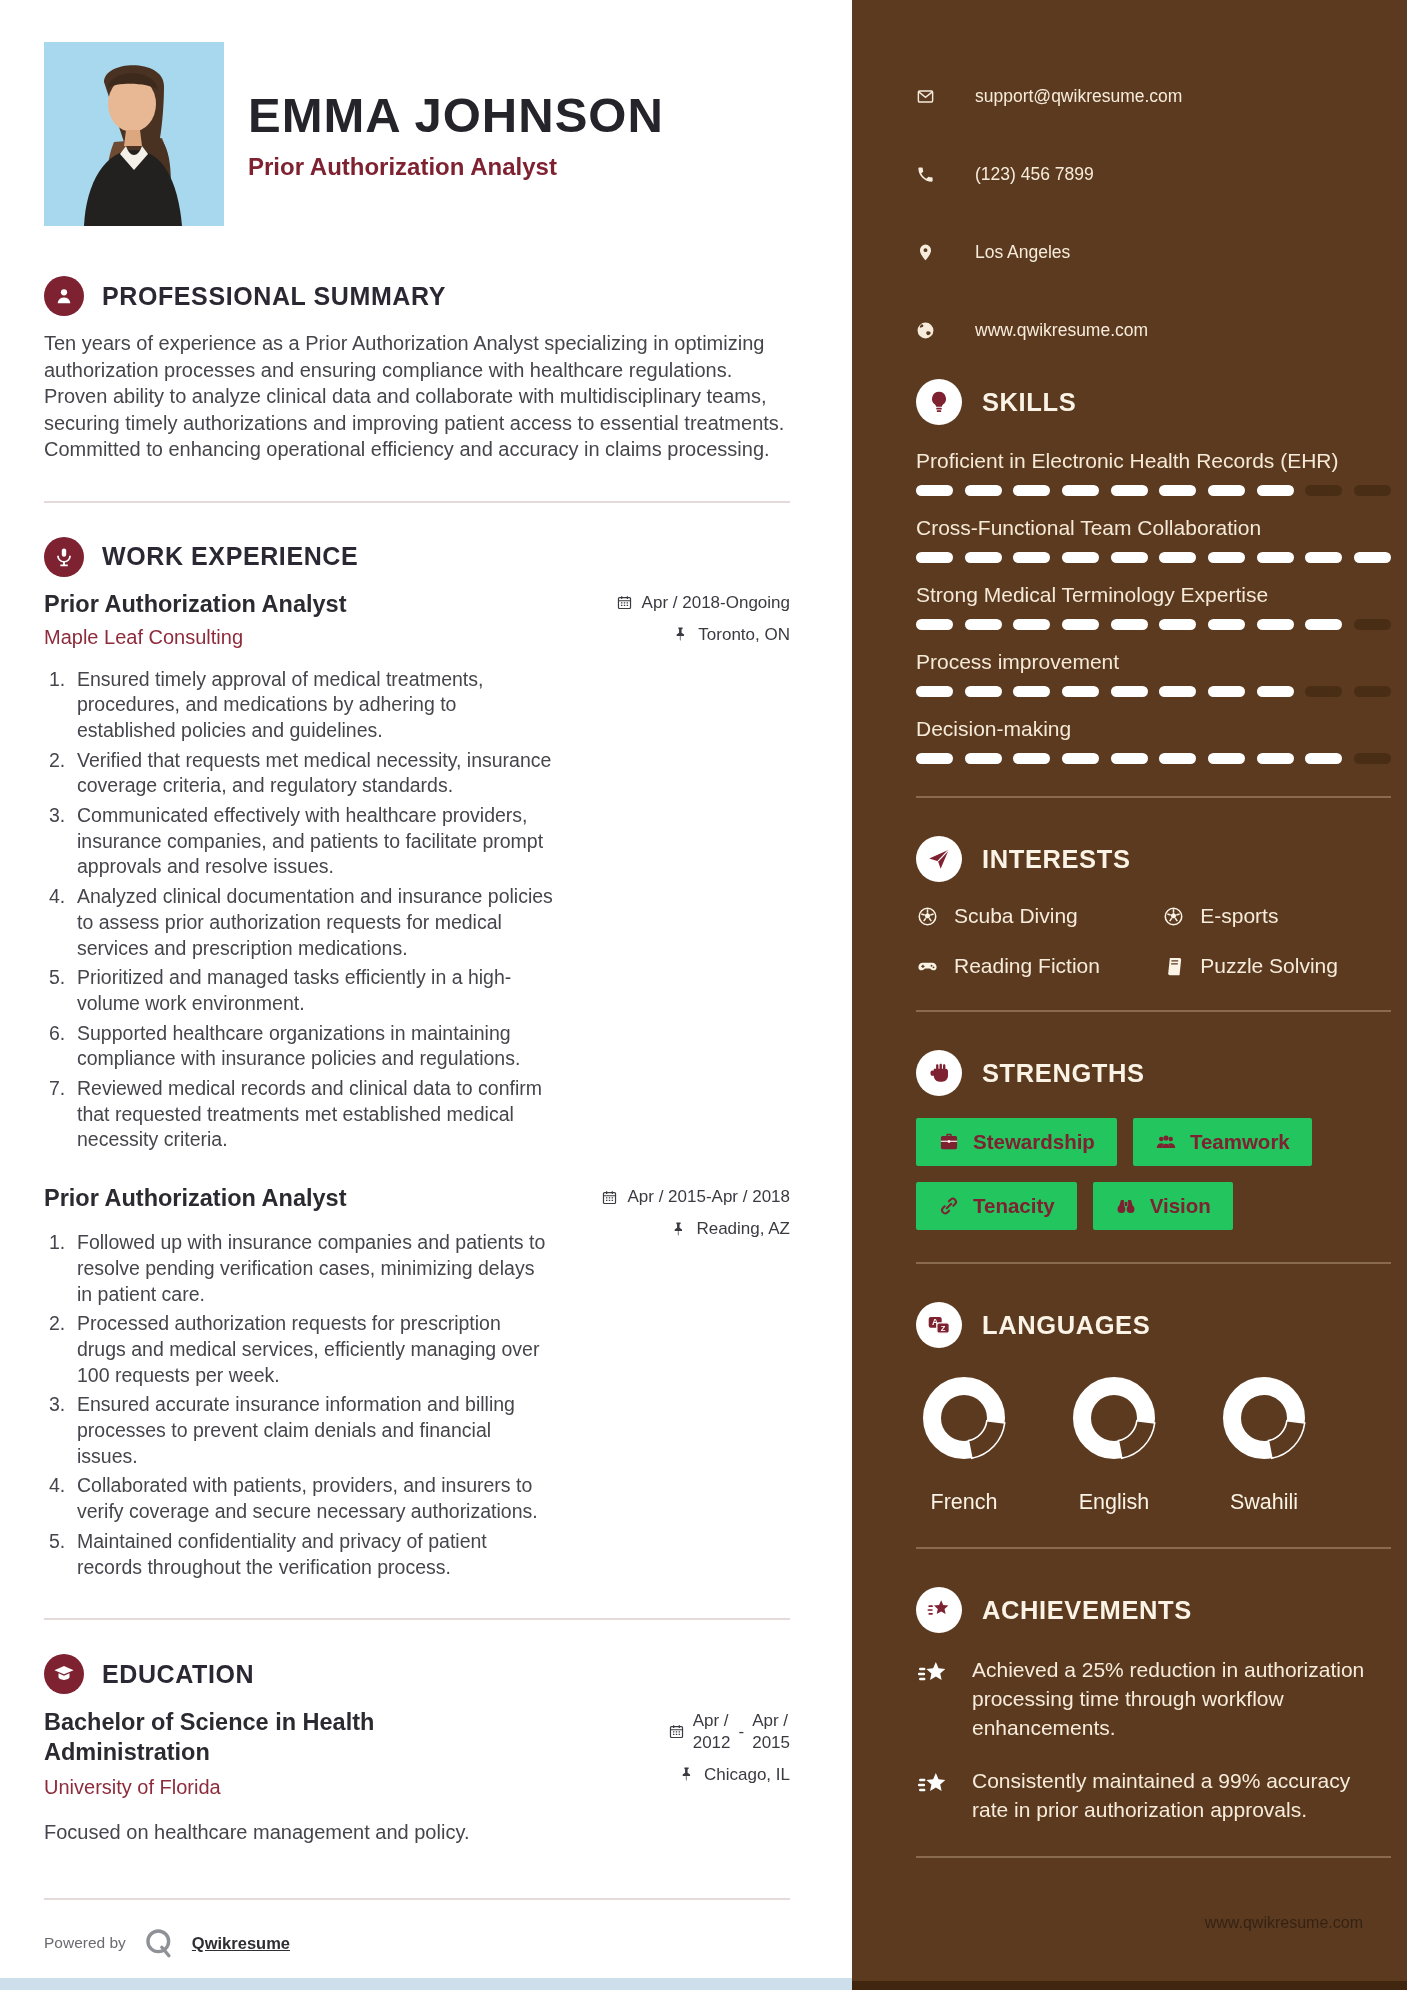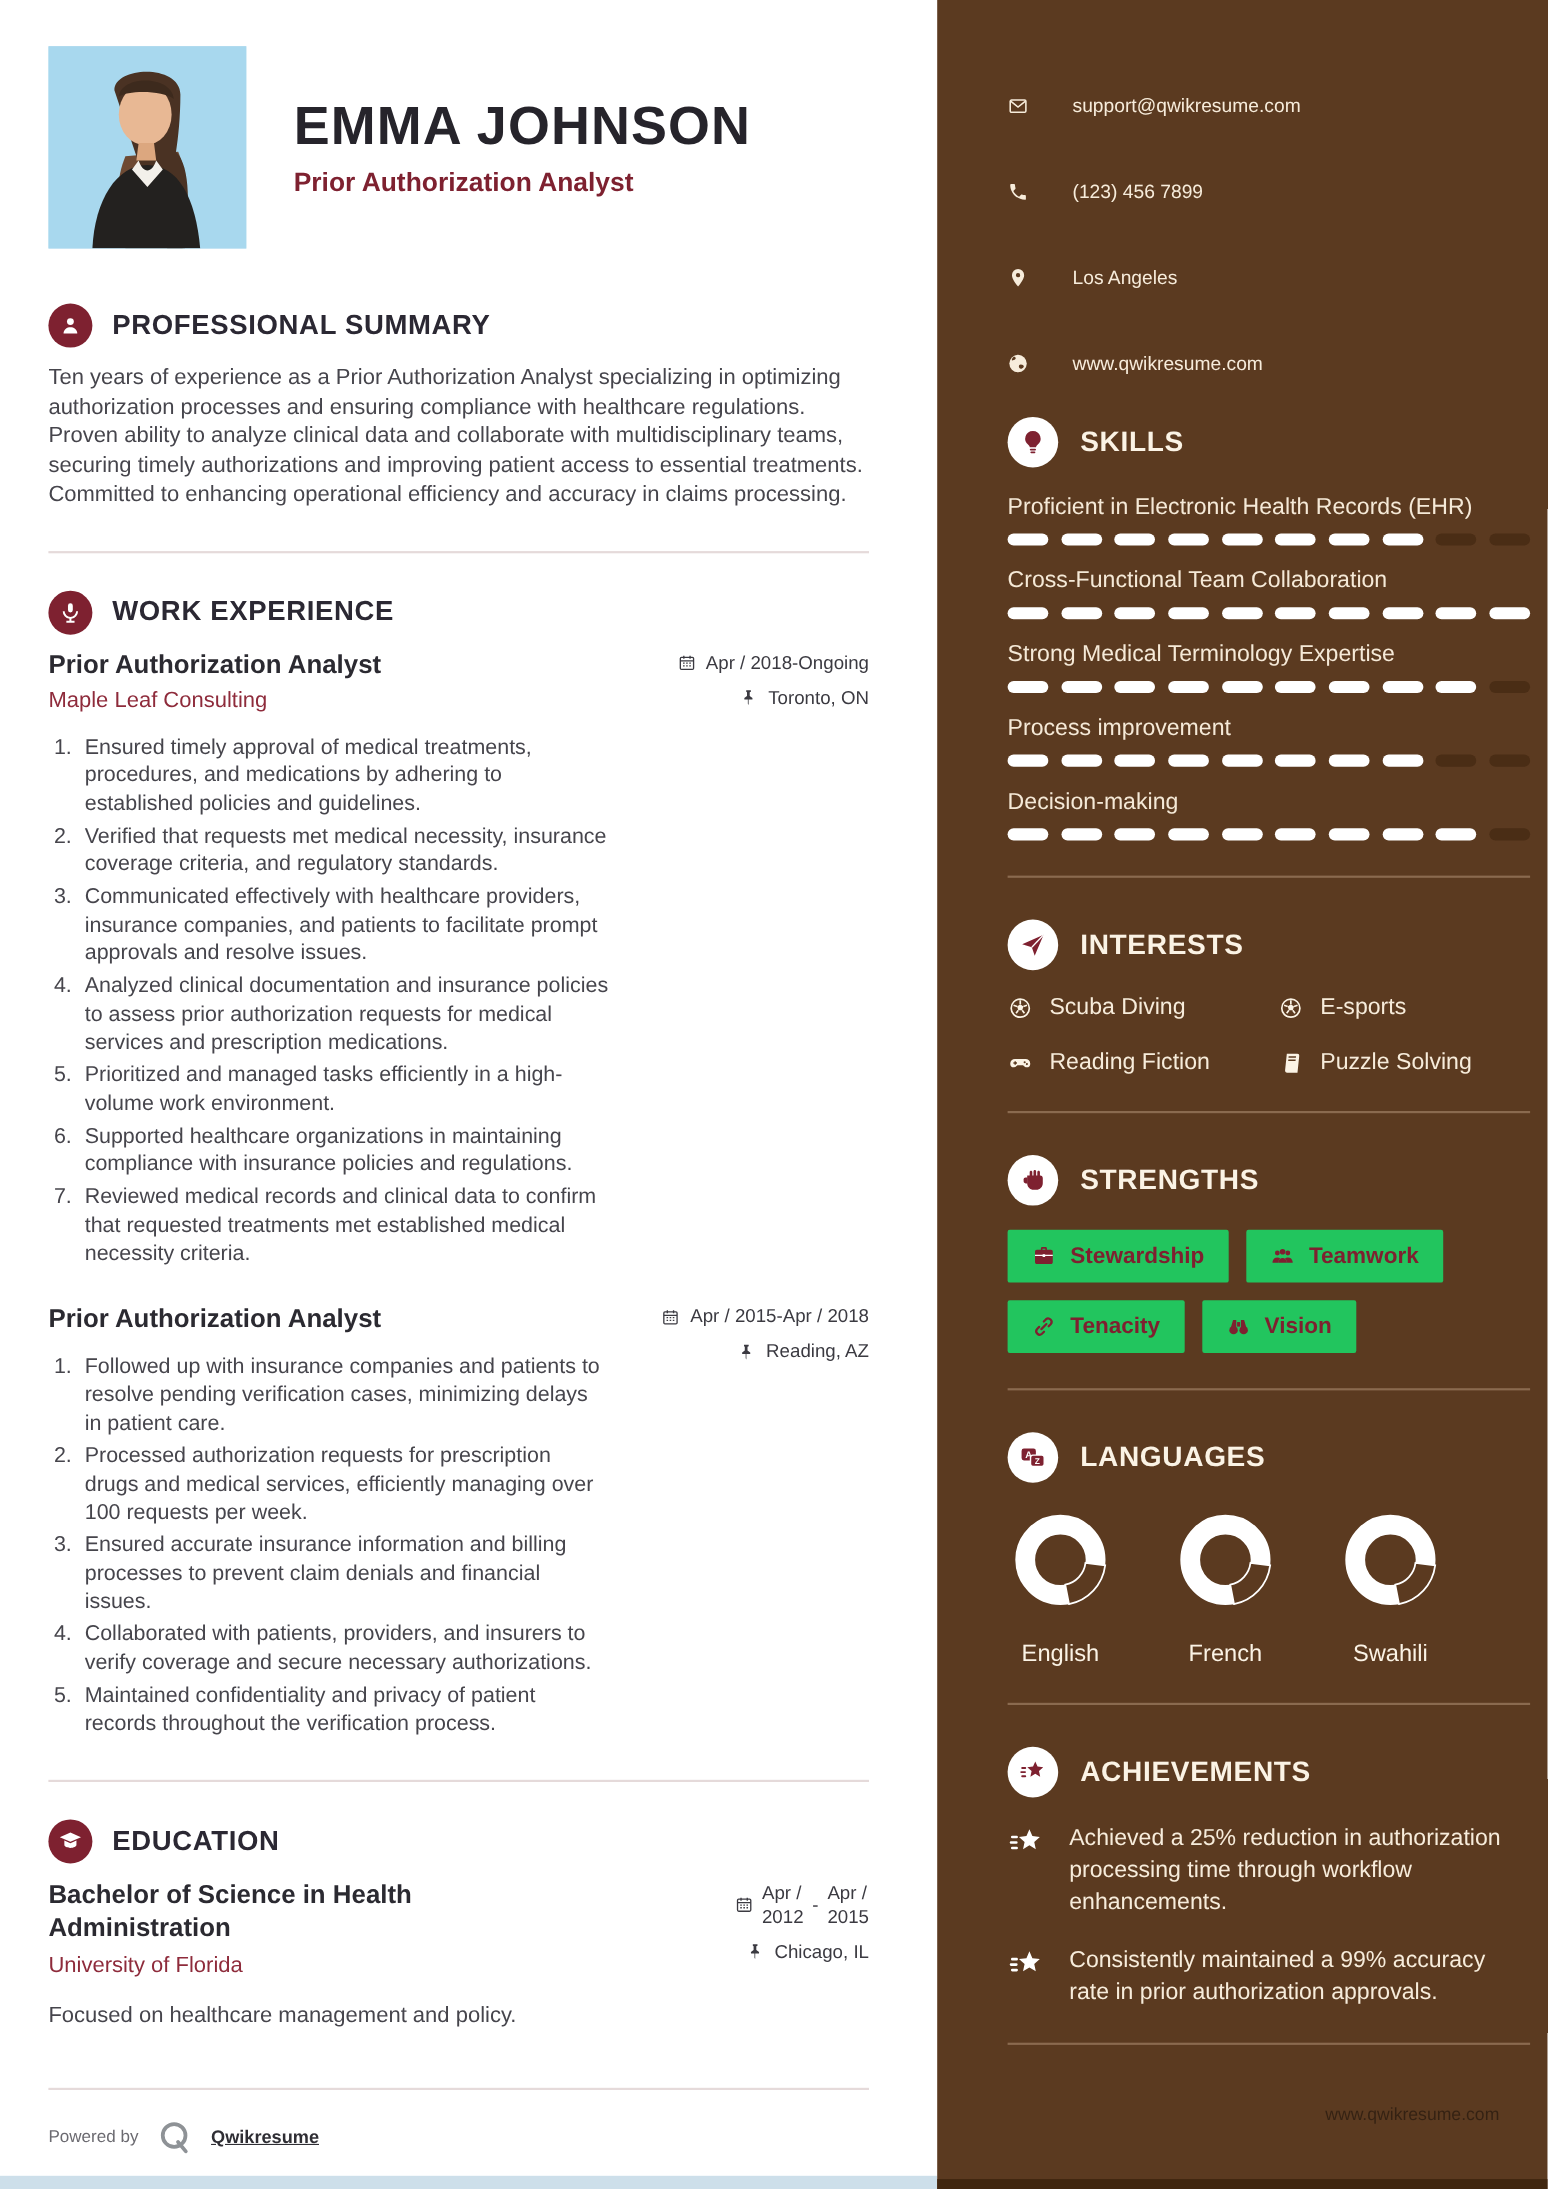--- a/index.html
+++ b/index.html
@@ -14,21 +14,21 @@
     --meta:#3B3A41;
     --div-left:#E5DADA;
     --div-right:#8A6A4F;
   }
   html,body{margin:0;padding:0;background:#fff;}
   body{font-family:"Liberation Sans",sans-serif;}
   .page{width:1407px;height:1990px;display:flex;overflow:hidden;position:relative;}
 
   
   .left{width:852px;box-sizing:border-box;background:#fff;padding:42px 62px 170px 44px;position:relative;}
-  .header-row{display:flex;align-items:center;gap:43px;}
+  .header-row{display:flex;align-items:center;gap:24px;}
   .photo{width:180px;height:184px;flex:0 0 auto;background:#A8D8EE;overflow:hidden;}
   .photo svg{display:block;}
   h1.name{margin:0;font-size:49px;font-weight:800;letter-spacing:1px;color:#26242B;}
   .head-title{margin-top:10px;font-size:24px;font-weight:700;color:var(--accent);}
 
   .sec-head{display:flex;align-items:center;gap:18px;margin:0 0 14px 0;}
   .sec-icon{width:40px;height:40px;border-radius:50%;background:var(--accent);display:flex;align-items:center;justify-content:center;flex:0 0 auto;}
   .sec-icon svg{width:22px;height:22px;color:#fff;}
   .sec-head h2{margin:0;font-size:25px;font-weight:700;letter-spacing:.6px;color:#2B2833;}
 
@@ -527,28 +527,28 @@
             </svg>
         </span>
         <h2>LANGUAGES</h2>
       </div>
       <div class="langs-row" id="languages-row">
           <div class="lang-col">
             <div><svg viewBox="0 0 96 96" width="96" height="96">
                 <circle cx="48" cy="48" r="32" fill="none" stroke="#FFFFFF" stroke-width="18"></circle>
                 <path d="M88.7 53.0 A41 41 0 0 1 55.8 88.2 L52.4 70.6 A23 23 0 0 0 70.8 50.8 Z" fill="#5B3A20" stroke="#FFFFFF" stroke-width="1.6"></path>
               </svg></div>
-            <div class="lang-label">English</div>
+            <div class="lang-label">French</div>
           </div>
           <div class="lang-col">
             <div><svg viewBox="0 0 96 96" width="96" height="96">
                 <circle cx="48" cy="48" r="32" fill="none" stroke="#FFFFFF" stroke-width="18"></circle>
                 <path d="M88.7 53.0 A41 41 0 0 1 55.8 88.2 L52.4 70.6 A23 23 0 0 0 70.8 50.8 Z" fill="#5B3A20" stroke="#FFFFFF" stroke-width="1.6"></path>
               </svg></div>
-            <div class="lang-label">French</div>
+            <div class="lang-label">English</div>
           </div>
           <div class="lang-col">
             <div><svg viewBox="0 0 96 96" width="96" height="96">
                 <circle cx="48" cy="48" r="32" fill="none" stroke="#FFFFFF" stroke-width="18"></circle>
                 <path d="M88.7 53.0 A41 41 0 0 1 55.8 88.2 L52.4 70.6 A23 23 0 0 0 70.8 50.8 Z" fill="#5B3A20" stroke="#FFFFFF" stroke-width="1.6"></path>
               </svg></div>
             <div class="lang-label">Swahili</div>
           </div>
         </div>
     </section>

